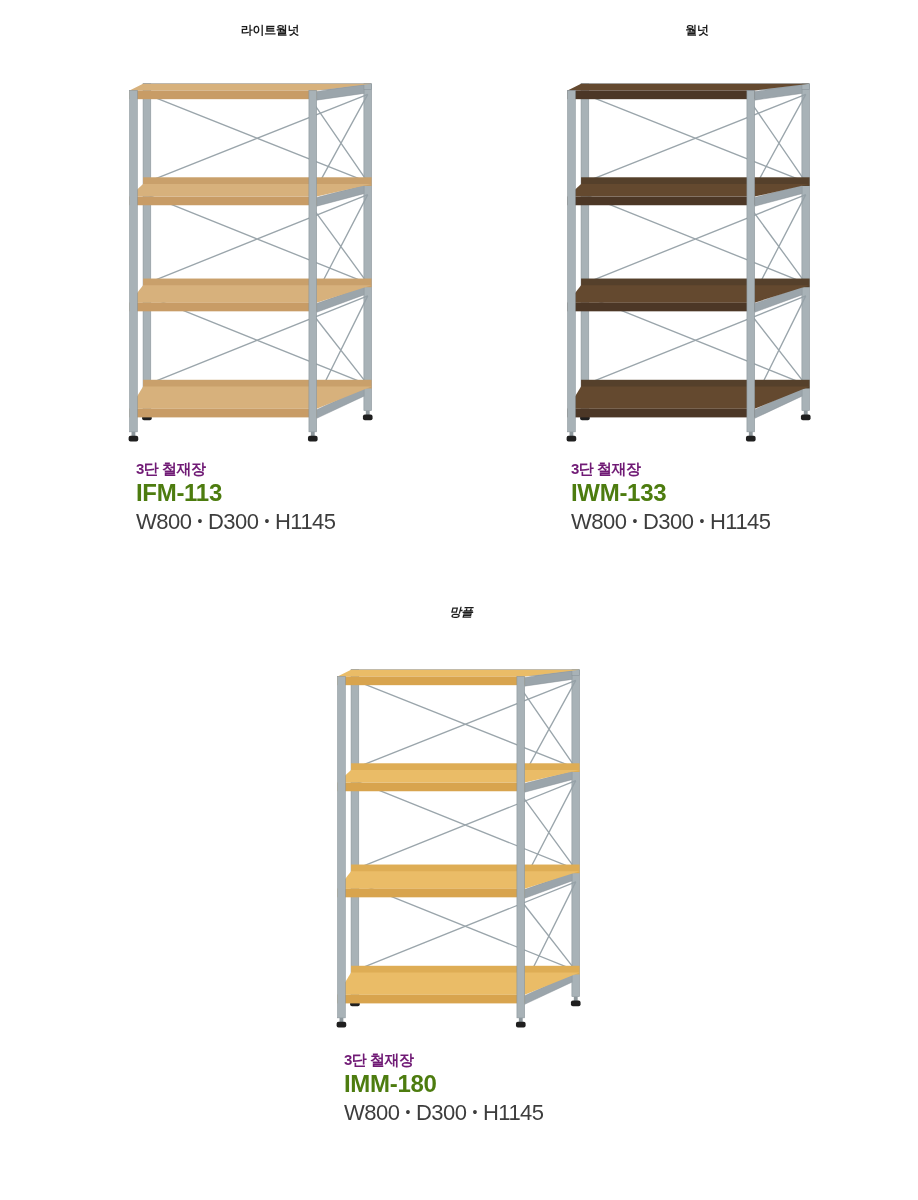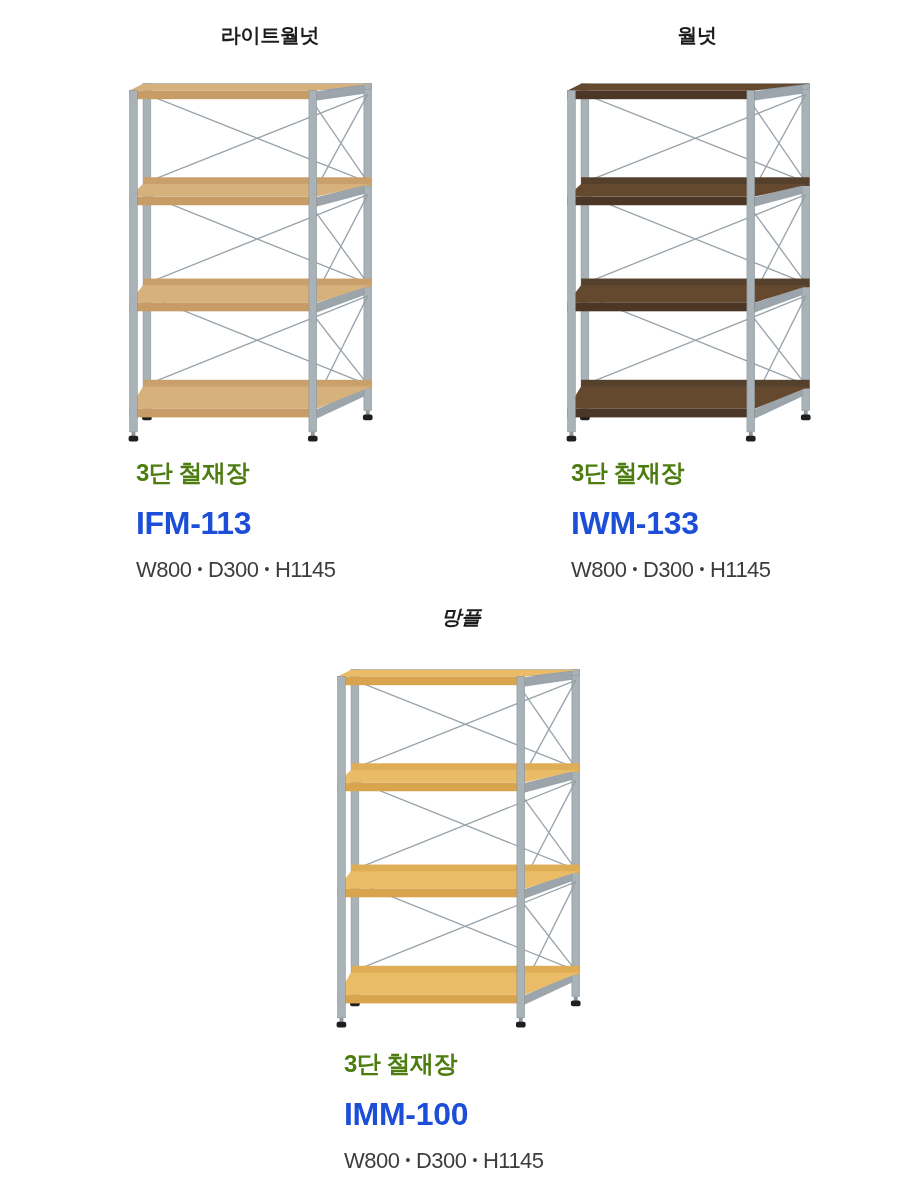--- a/index.html
+++ b/index.html
@@ -2,28 +2,28 @@
 <html><head>
 <meta charset="utf-8">
 <style>
   html,body{margin:0;padding:0;}
   body{
     width:918px;height:1200px;position:relative;background:#ffffff;
     font-family:"Liberation Sans", sans-serif;overflow:hidden;
   }
   .finish-label{
     position:absolute;width:270px;text-align:center;
-    font-size:20px;font-weight:bold;color:#1c1c1c;letter-spacing:-0.3px;
+    font-size:12px;font-weight:bold;color:#1c1c1c;letter-spacing:-0.3px;
   }
   .figure{position:absolute;width:270px;height:400px;}
   .figure svg{display:block;width:100%;height:100%;}
   .info{position:absolute;line-height:1;}
-  .p-name{font-size:24px;font-weight:bold;color:#4d7c0f;letter-spacing:-0.5px;}
-  .p-model{font-size:32px;font-weight:bold;color:#1d4ed8;margin-top:22px;letter-spacing:-0.3px;}
-  .p-dims{font-size:22px;color:#3d3d3d;margin-top:20px;letter-spacing:-0.5px;}
+  .p-name{font-size:15px;font-weight:bold;color:#701a75;letter-spacing:-0.5px;}
+  .p-model{font-size:24px;font-weight:bold;color:#4d7c0f;margin-top:5px;letter-spacing:-0.3px;}
+  .p-dims{font-size:22px;color:#3d3d3d;margin-top:6px;letter-spacing:-0.5px;}
   .dot{font-size:14px;vertical-align:3px;margin:0 6px;color:#3d3d3d;}
   
   .metal{fill:#a8b2b7;stroke:#8a949a;stroke-width:0.6;}
   .rail{fill:#9ba5ab;stroke:#879197;stroke-width:0.5;}
   .brace{stroke:#95a0a6;stroke-width:1.4;fill:none;opacity:0.95;}
   .stem{fill:#8d979c;}
   .foot{fill:#1f1f1f;}
 </style>
 </head>
 <body>
@@ -198,17 +198,17 @@
       <rect class="stem" x="14" y="372" width="4" height="5"></rect>
       <rect class="stem" x="200" y="372" width="4" height="5"></rect>
       <rect class="foot" x="11" y="376" width="10" height="6" rx="2"></rect>
       <rect class="foot" x="197" y="376" width="10" height="6" rx="2"></rect>
     </g>
   </svg>
 </div>
 
 <div class="info" style="left:344px;top:1052px;">
   <div class="p-name">3단 철재장</div>
-  <div class="p-model">IMM-100</div>
+  <div class="p-model">IMM-180</div>
   <div class="p-dims">
     <span>W800</span><span class="dot">•</span><span>D300</span><span class="dot">•</span><span>H1145</span>
   </div>
 </div>
 
 </body></html>

